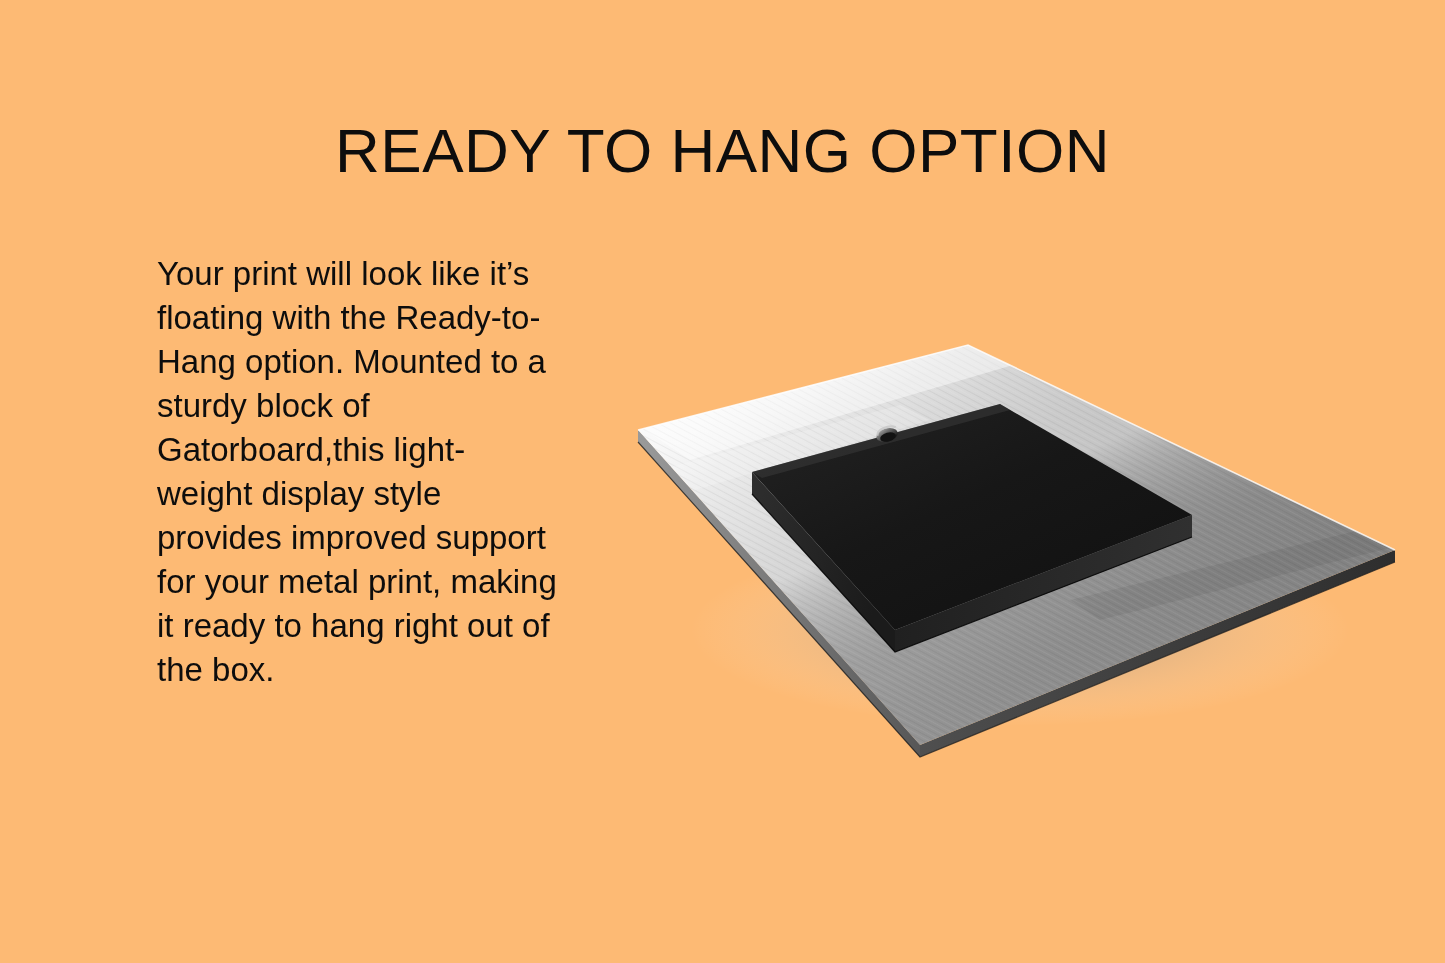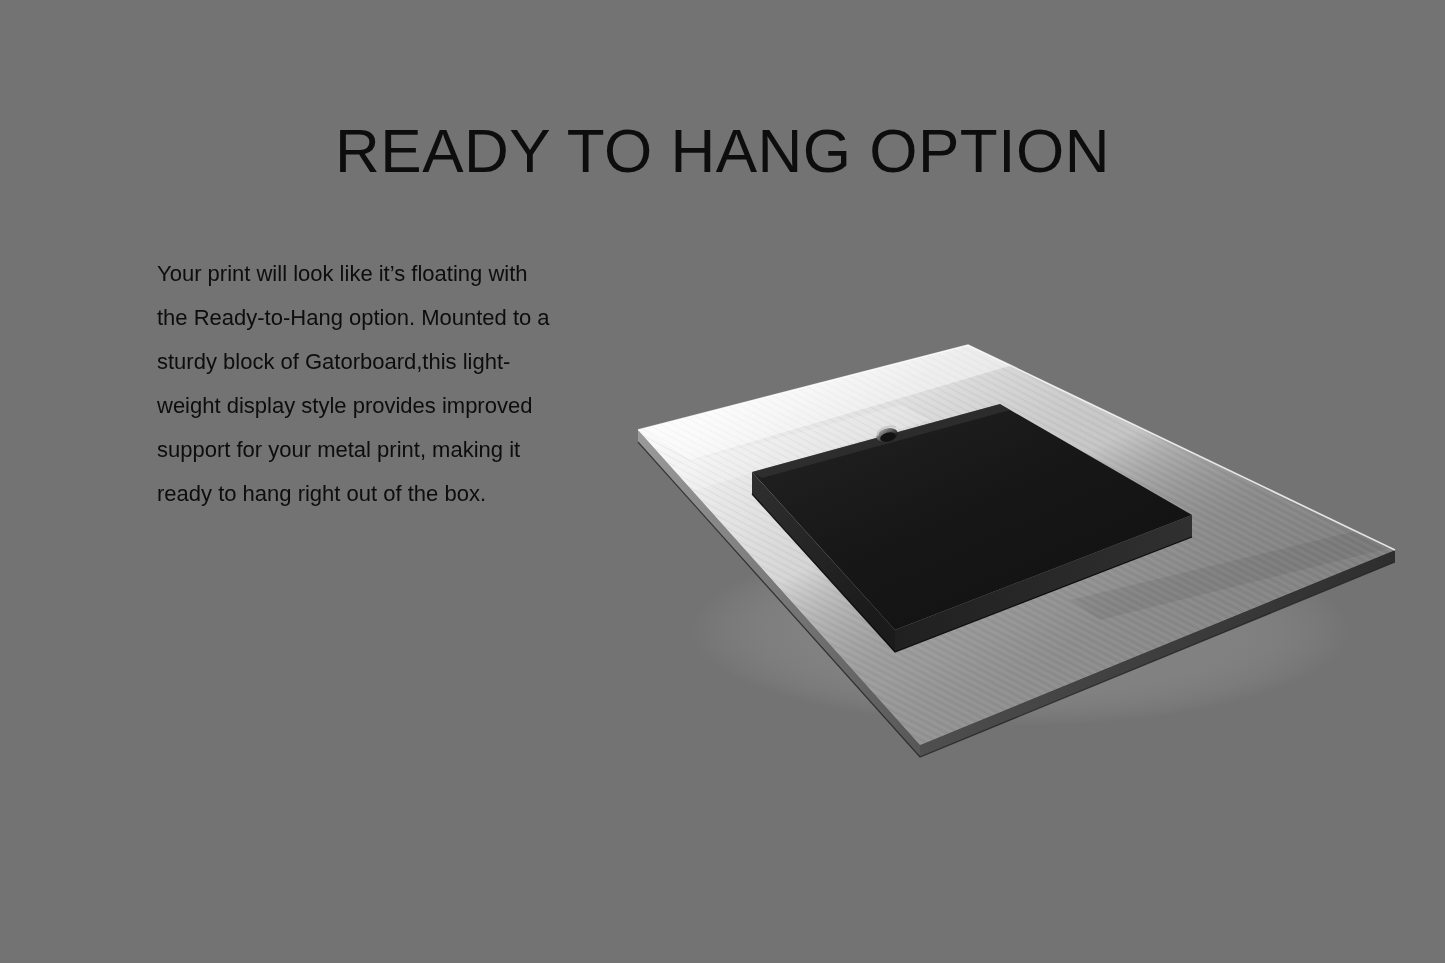--- a/index.html
+++ b/index.html
@@ -7,21 +7,21 @@
     padding: 0;
     background: #ffffff;
   }
   body {
     font-family: "Liberation Sans", sans-serif;
   }
   #slide {
     position: relative;
     width: 1445px;
     height: 963px;
-    background: #737373;
+    background: #fdba74;
     overflow: hidden;
   }
 
   
   #slide-title {
     position: absolute;
     left: 0;
     top: 76px;
     width: 1445px;
     text-align: center;
@@ -32,21 +32,21 @@
     letter-spacing: 0.5px;
     white-space: nowrap;
   }
 
   
   #body-text {
     position: absolute;
     left: 157px;
     top: 252px;
     width: 400px;
-    font-size: 22px;
+    font-size: 33px;
     line-height: 44px;
     font-weight: 400;
     color: #0d0d0d;
   }
 
   
   #product-figure {
     position: absolute;
     left: 600px;
     top: 300px;

